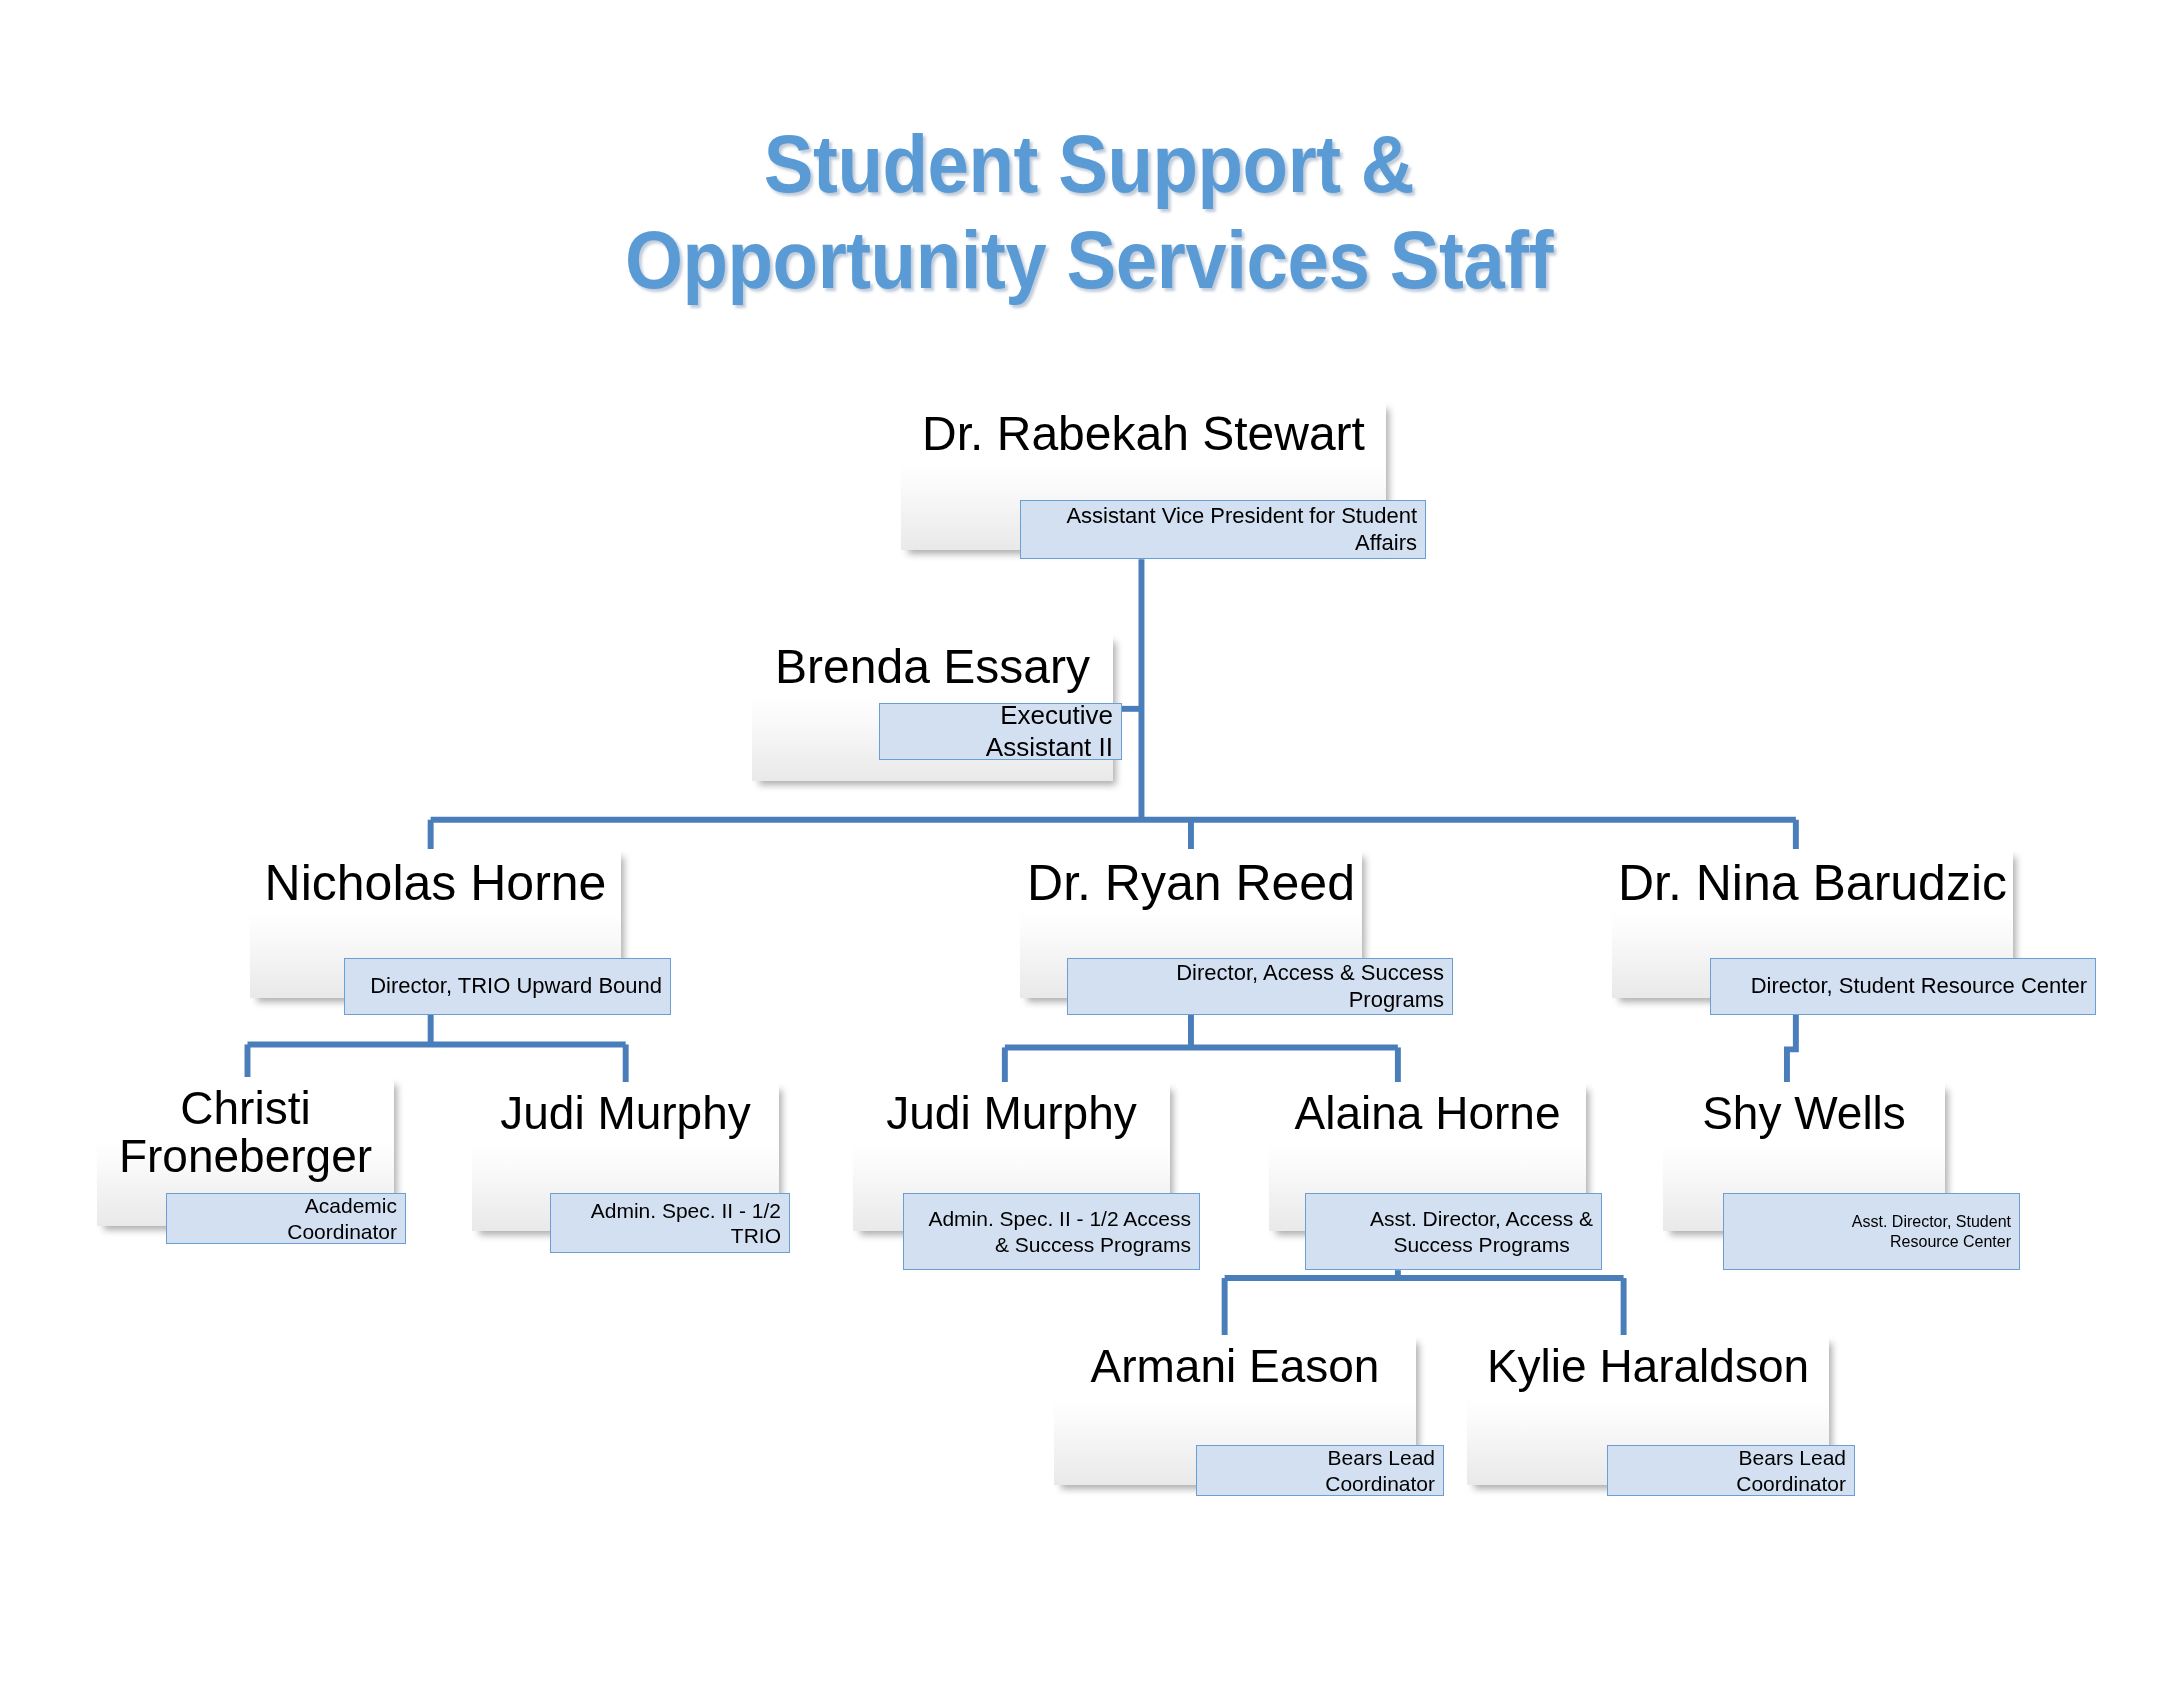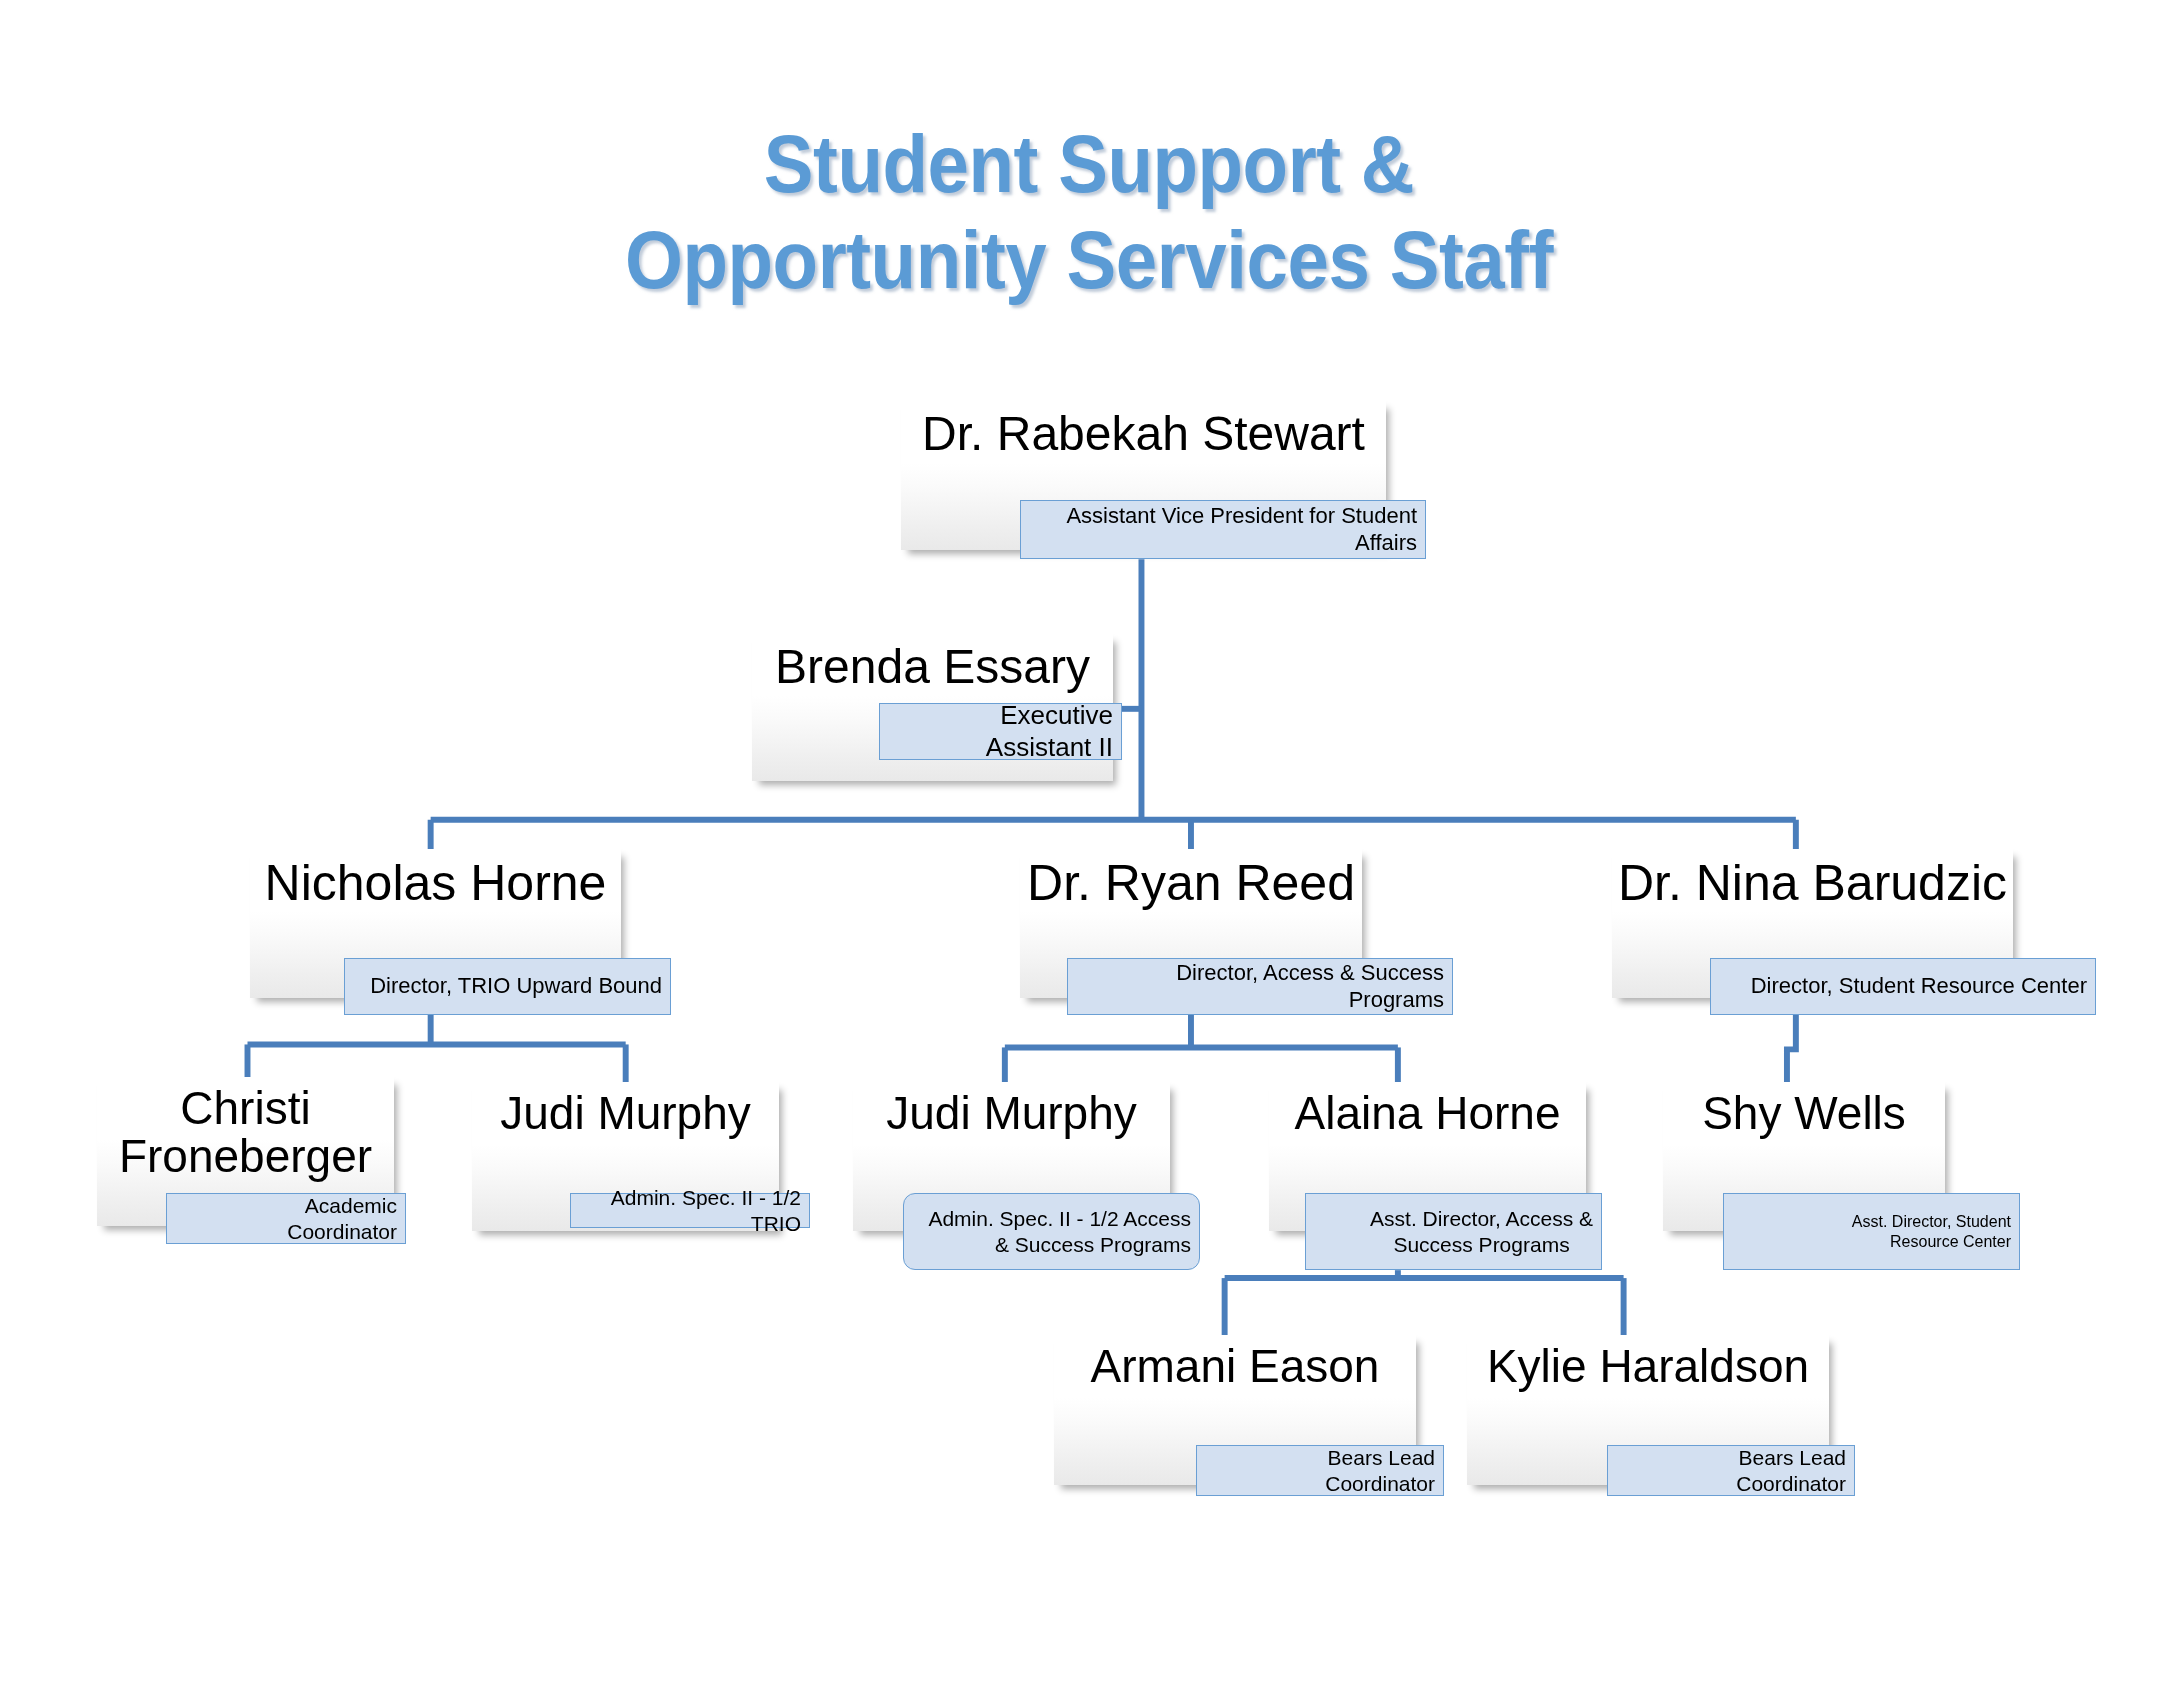--- a/index.html
+++ b/index.html
@@ -155,25 +155,25 @@
         <div class="node-name" style="left: 1612px; top: 849px; width: 401px; height: 149px; font-size: 50px;">Dr. Nina Barudzic</div>
         <div class="node-title" style="left: 1710px; top: 958px; width: 386px; height: 57px; font-size: 22px;">Director, Student Resource Center</div>
       </div>
       <div class="node">
         <div class="node-name" style="left: 97px; top: 1077px; width: 297px; height: 149px; font-size: 46px;">Christi
 Froneberger</div>
         <div class="node-title" style="left: 166px; top: 1193px; width: 240px; height: 51px; font-size: 21px;">Academic Coordinator</div>
       </div>
       <div class="node">
         <div class="node-name" style="left: 472px; top: 1082px; width: 307px; height: 149px; font-size: 46px;">Judi Murphy</div>
-        <div class="node-title" style="left: 570px; top: 1193px; width: 240px; height: 35px; font-size: 21px;">Admin. Spec. II - 1/2 TRIO</div>
+        <div class="node-title" style="left: 550px; top: 1193px; width: 240px; height: 60px; font-size: 21px;">Admin. Spec. II - 1/2 TRIO</div>
       </div>
       <div class="node">
         <div class="node-name" style="left: 853px; top: 1082px; width: 317px; height: 149px; font-size: 46px;">Judi Murphy</div>
-        <div class="node-title" style="left: 903px; top: 1193px; width: 297px; height: 77px; font-size: 21px; border-radius: 12px;">Admin. Spec. II - 1/2 Access
+        <div class="node-title" style="left: 903px; top: 1193px; width: 297px; height: 77px; font-size: 21px;">Admin. Spec. II - 1/2 Access
 &amp; Success Programs</div>
       </div>
       <div class="node">
         <div class="node-name" style="left: 1269px; top: 1082px; width: 317px; height: 149px; font-size: 46px;">Alaina Horne</div>
         <div class="node-title" style="left: 1305px; top: 1193px; width: 297px; height: 77px; font-size: 21px; text-align: center;">Asst. Director, Access &amp;
 Success Programs</div>
       </div>
       <div class="node">
         <div class="node-name" style="left: 1663px; top: 1082px; width: 282px; height: 149px; font-size: 46px;">Shy Wells</div>
         <div class="node-title" style="left: 1723px; top: 1193px; width: 297px; height: 77px; font-size: 16px;">Asst. Director, Student

